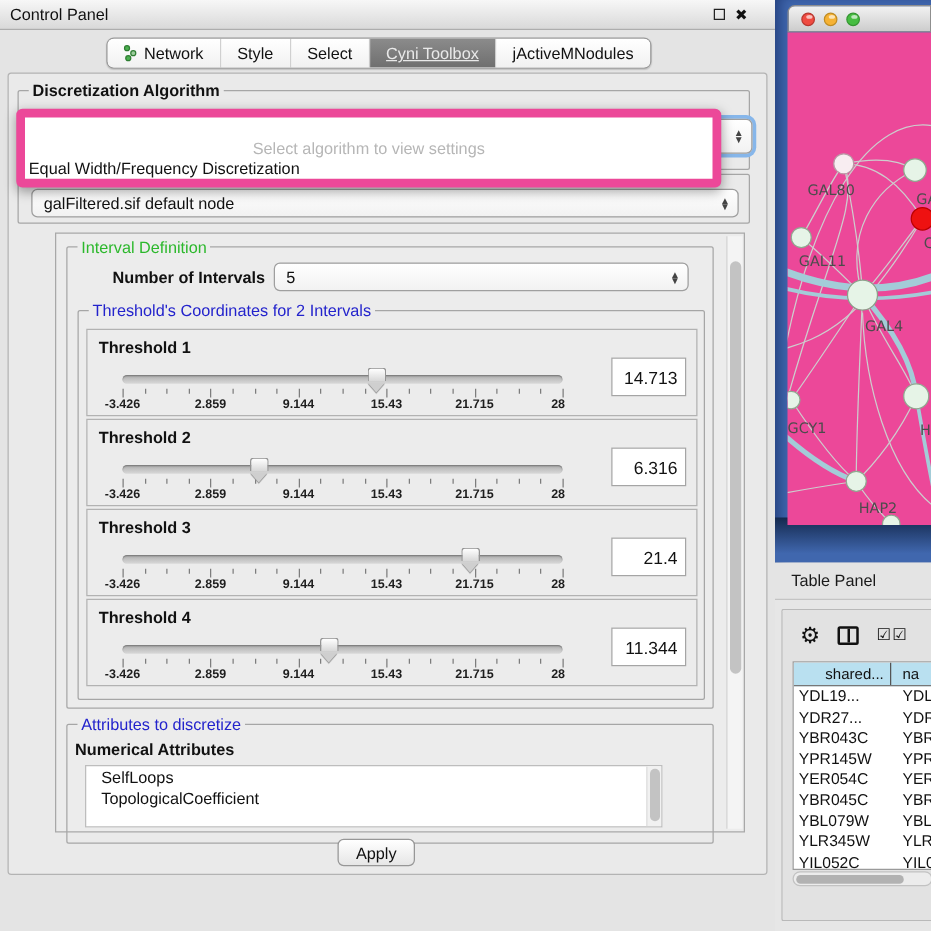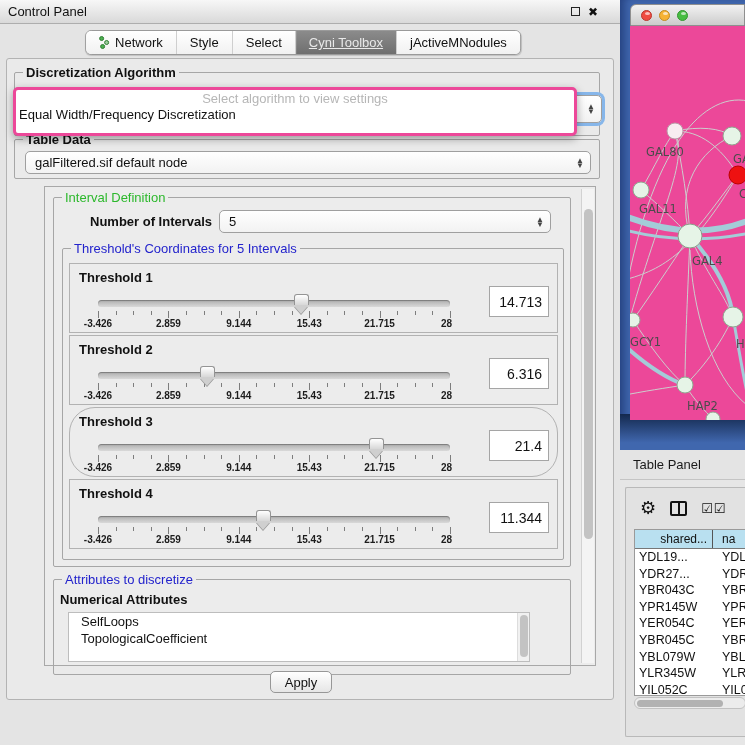--- a/index.html
+++ b/index.html
@@ -42,23 +42,23 @@
 
   
   .combo { position:absolute; background:linear-gradient(#ffffff,#f2f2f2); border:1px solid #9f9f9f;
     border-radius:5px; font-size:13px; display:flex; align-items:center; padding:0 22px 0 9px; }
   .combo .arrows { position:absolute; right:6px; top:50%; transform:translateY(-50%);
     display:flex; flex-direction:column; line-height:5px; font-size:8px; color:#444; }
 
   .algo-group { left:14px; top:72px; width:586px; height:64px; }
   .combo-behind { left:24px; top:95px; width:578px; height:28px; box-shadow:0 0 0 3px #86b6ea; }
 
-  .popup { position:absolute; left:13px; top:87px; width:564px; height:49px; background:#fff;
-    border:3px solid #ec4899; border-radius:5px; box-shadow:0 3px 9px rgba(0,0,0,.35); z-index:30;
-    padding-top:1px; }
+  .popup { position:absolute; left:13px; top:87px; width:564px; height:63px; background:#fff;
+    border:7px solid #ec4899; border-radius:5px; box-shadow:0 3px 9px rgba(0,0,0,.35); z-index:30;
+    padding-top:17px; }
   .popup .ph { text-align:center; color:#b6b6b6; font-size:13px; height:16px; line-height:16px; }
   .popup .opt { font-size:13px; height:15px; line-height:15px; padding-left:3px; color:#111; }
   .popup .opt.bold { font-weight:bold; }
 
   .tabledata-group { left:14px; top:139px; width:586px; height:40px; }
 
   .viewport { position:absolute; left:44px; top:186px; width:552px; height:480px;
     background:#ececec; border:1px solid #a8a8a8; }
   .vscroll { position:absolute; right:1px; top:2px; width:13px; height:474px; background:#f4f4f4; border-left:1px solid #d2d2d2; }
   .vscroll .thumb { position:absolute; left:1.5px; top:20px; width:9px; height:330px; background:#c3c3c3; border-radius:5px; }
@@ -202,21 +202,21 @@
     <div class="groupbox interval-group">
       <span class="gtitle green">Interval Definition</span>
 
       <span class="noi-label">Number of Intervals</span>
       <div class="combo noi-combo">
         <span>5</span>
         <span class="arrows">▲<br>▼</span>
       </div>
 
       <div class="groupbox thr-group">
-        <span class="gtitle blue">Threshold's Coordinates for 5 Intervals</span>
+        <span class="gtitle blue">Threshold's Coordinates for 2 Intervals</span>
 
         <div class="thr-panel" style="top:14px;">
           <span class="tlabel">Threshold 1</span>
           <div class="slider">
             <div class="track"></div>
             <div class="thumbp" style="left: calc(57.7% - 7px);"></div>
             <div class="ticks">
                 <i style="left: 0%; height: 7px;"></i>
                 <i style="left: 5%; height: 4px;"></i>
                 <i style="left: 10%; height: 4px;"></i>
@@ -284,21 +284,21 @@
               <b style="left:20%">2.859</b>
               <b style="left:40%">9.144</b>
               <b style="left:60%">15.43</b>
               <b style="left:80%">21.715</b>
               <b style="left:99%">28</b>
             </div>
           </div>
           <div class="valbox">6.316</div>
         </div>
 
-        <div class="thr-panel" style="top:158px;border-radius:26px;">
+        <div class="thr-panel" style="top:158px;">
           <span class="tlabel">Threshold 3</span>
           <div class="slider">
             <div class="track"></div>
             <div class="thumbp" style="left: calc(79% - 7px);"></div>
             <div class="ticks">
                 <i style="left: 0%; height: 7px;"></i>
                 <i style="left: 5%; height: 4px;"></i>
                 <i style="left: 10%; height: 4px;"></i>
                 <i style="left: 15%; height: 4px;"></i>
                 <i style="left: 20%; height: 7px;"></i>

